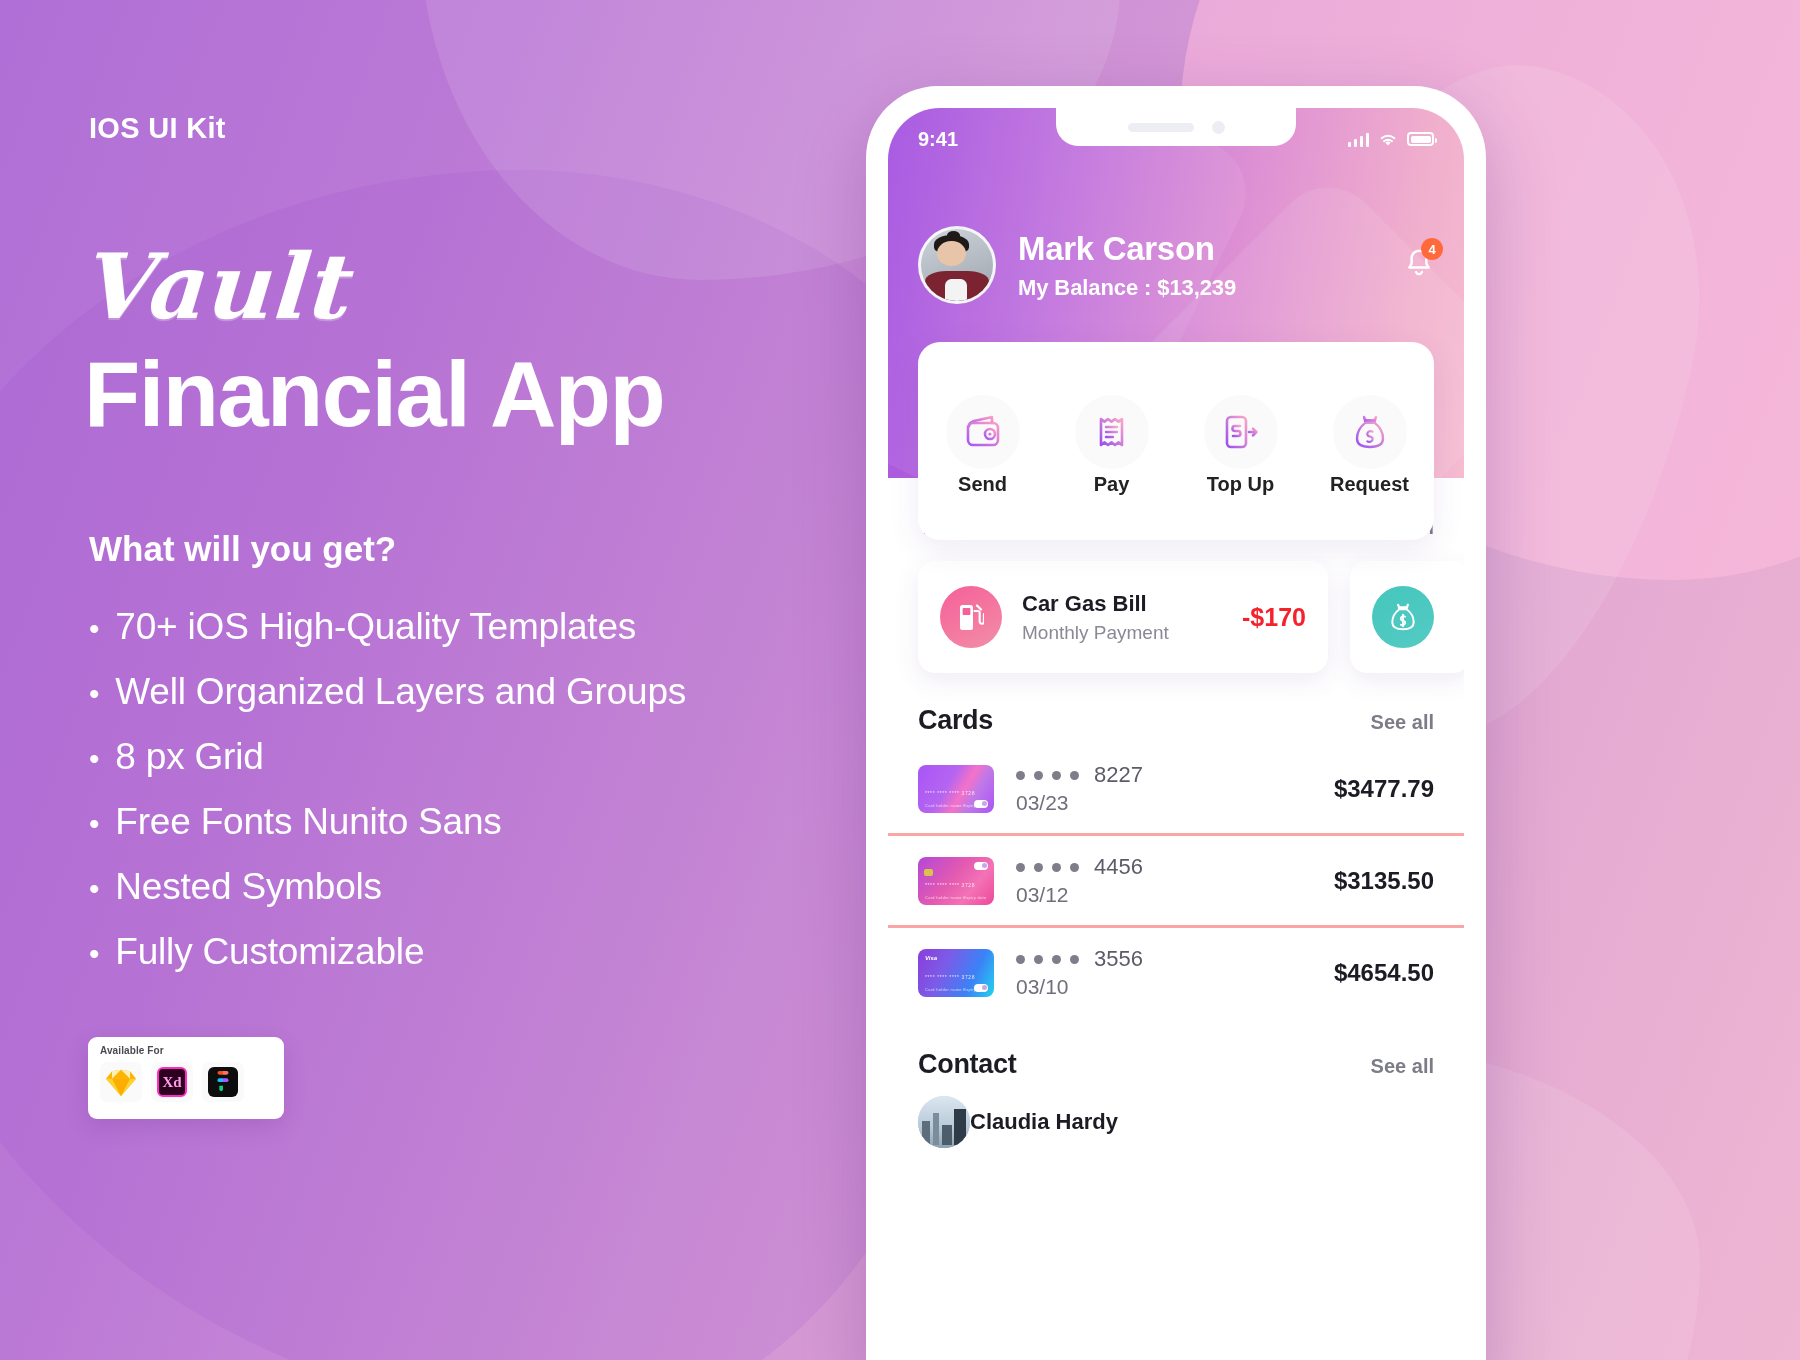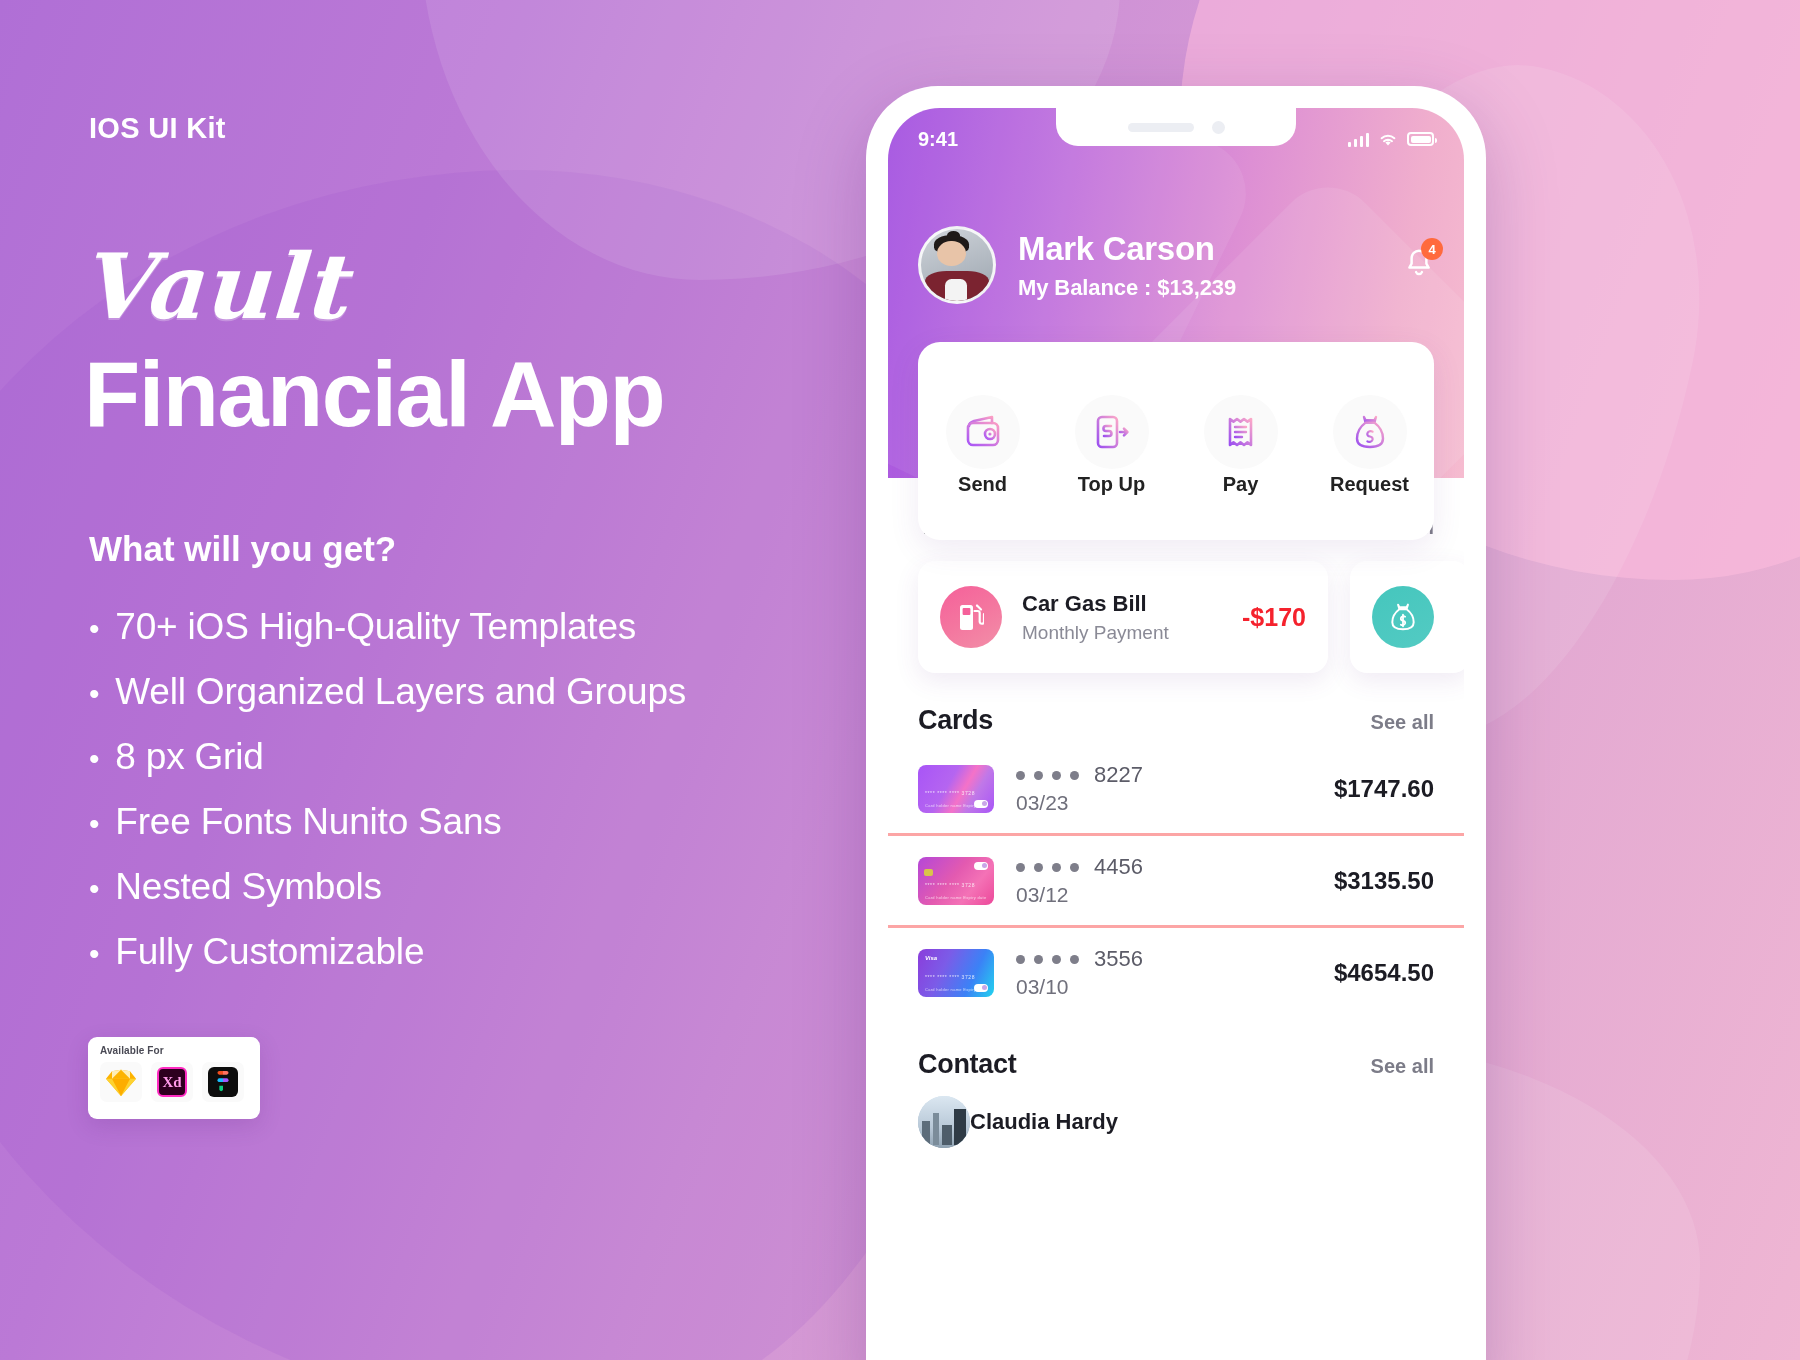--- a/index.html
+++ b/index.html
@@ -68,21 +68,21 @@
   .feature-item {
     display:flex; align-items:baseline;
     font-size:37px; font-weight:400; color:#ffffff;
     margin-bottom:23px; letter-spacing:-.2px;
   }
   .feature-bullet { font-size:30px; margin-right:16px; line-height:1; }
 
   
   .avail-card {
     position:absolute; left:88px; top:1021px;
-    width:172px; height:82px;
+    width:196px; height:82px;
     background:#ffffff; border-radius:9px;
     box-shadow:0 7px 22px rgba(90,30,120,0.16);
     padding:8px 10px 0 12px;
   }
   .avail-title { font-size:10px; font-weight:600; color:#4a4a55; letter-spacing:.1px; }
   .avail-icons { display:flex; gap:9px; margin-top:6px; }
   .avail-tile {
     width:42px; height:40px; border-radius:7px; background:#fafafa;
     display:flex; align-items:center; justify-content:center;
   }
@@ -406,50 +406,50 @@
             <rect x="3" y="8" width="30" height="22" rx="5" fill="none" stroke="url(#g1)" stroke-width="2.6"></rect>
             <circle cx="25" cy="19" r="5" fill="none" stroke="url(#g1)" stroke-width="2.6"></circle>
             <circle cx="25" cy="19" r="1.6" fill="url(#g1)"></circle>
           </svg>
         </div>
         <div class="action-label">Send</div>
       </div>
 
       <div class="action">
         <div class="action-ring">
+          <svg width="32" height="36" viewBox="0 0 32 36">
+            <defs>
+                <linearGradient id="g3" x1="0" y1="1" x2="1" y2="0">
+              <stop offset="0" stop-color="#9b4ff0"></stop>
+                  <stop offset="1" stop-color="#fba7c8"></stop>
+                </linearGradient>
+              </defs>
+            <path d="M5 5l3.5 2.6L12 5l3.5 2.6L19 5l3.5 2.6L26 5v26l-3.5-2.6L19 31l-3.5-2.6L12 31l-3.5-2.6L5 31z" fill="none" stroke="url(#g3)" stroke-width="2.6" stroke-linejoin="round"></path>
+            <path d="M10 13h11M10 18h11M10 23h7" stroke="url(#g3)" stroke-width="2.4" stroke-linecap="round"></path>
+          </svg>
+        </div>
+        <div class="action-label">Pay</div>
+      </div>
+
+      <div class="action">
+        <div class="action-ring">
           <svg width="36" height="36" viewBox="0 0 36 36">
             <defs>
                 <linearGradient id="g2" x1="0" y1="1" x2="1" y2="0">
               <stop offset="0" stop-color="#9b4ff0"></stop>
                   <stop offset="1" stop-color="#fba7c8"></stop>
                 </linearGradient>
               </defs>
             <rect x="4" y="3" width="19" height="30" rx="4" fill="none" stroke="url(#g2)" stroke-width="2.6"></rect>
             <path d="M17 12h-5a2.5 2.5 0 000 5h3a2.5 2.5 0 010 5h-5" fill="none" stroke="url(#g2)" stroke-width="2.6" stroke-linecap="round"></path>
             <path d="M13.5 9v18" stroke="url(#g2)" stroke-width="2.6" stroke-linecap="round"></path>
             <path d="M26 18h7m-3-3.4l3.4 3.4-3.4 3.4" fill="none" stroke="url(#g2)" stroke-width="2.6" stroke-linecap="round" stroke-linejoin="round"></path>
           </svg>
         </div>
         <div class="action-label">Top Up</div>
-      </div>
-
-      <div class="action">
-        <div class="action-ring">
-          <svg width="32" height="36" viewBox="0 0 32 36">
-            <defs>
-                <linearGradient id="g3" x1="0" y1="1" x2="1" y2="0">
-              <stop offset="0" stop-color="#9b4ff0"></stop>
-                  <stop offset="1" stop-color="#fba7c8"></stop>
-                </linearGradient>
-              </defs>
-            <path d="M5 5l3.5 2.6L12 5l3.5 2.6L19 5l3.5 2.6L26 5v26l-3.5-2.6L19 31l-3.5-2.6L12 31l-3.5-2.6L5 31z" fill="none" stroke="url(#g3)" stroke-width="2.6" stroke-linejoin="round"></path>
-            <path d="M10 13h11M10 18h11M10 23h7" stroke="url(#g3)" stroke-width="2.4" stroke-linecap="round"></path>
-          </svg>
-        </div>
-        <div class="action-label">Pay</div>
       </div>
 
       <div class="action">
         <div class="action-ring">
           <svg width="34" height="36" viewBox="0 0 34 36">
             <defs>
                 <linearGradient id="g4" x1="0" y1="1" x2="1" y2="0">
               <stop offset="0" stop-color="#9b4ff0"></stop>
                   <stop offset="1" stop-color="#fba7c8"></stop>
                 </linearGradient>
@@ -516,21 +516,21 @@
           <div class="card-num">
             <div class="dots">
               <b></b>
                 <b></b>
                 <b></b>
                 <b></b>
               <span>8227</span>
             </div>
             <div class="card-exp">03/23</div>
           </div>
-          <div class="card-amt">$1747.60</div>
+          <div class="card-amt">$3477.79</div>
         </div>
 
         <div class="card-row">
           <div class="card-thumb ct2">
             <span class="ct-chip"></span>
             <span class="ct-num">**** **** **** 3728</span>
             <span class="ct-foot">Card holder name        Expiry date</span>
             <span class="ct-toggle" style="right:6px;top:5px;"></span>
           </div>
           <div class="card-num">

